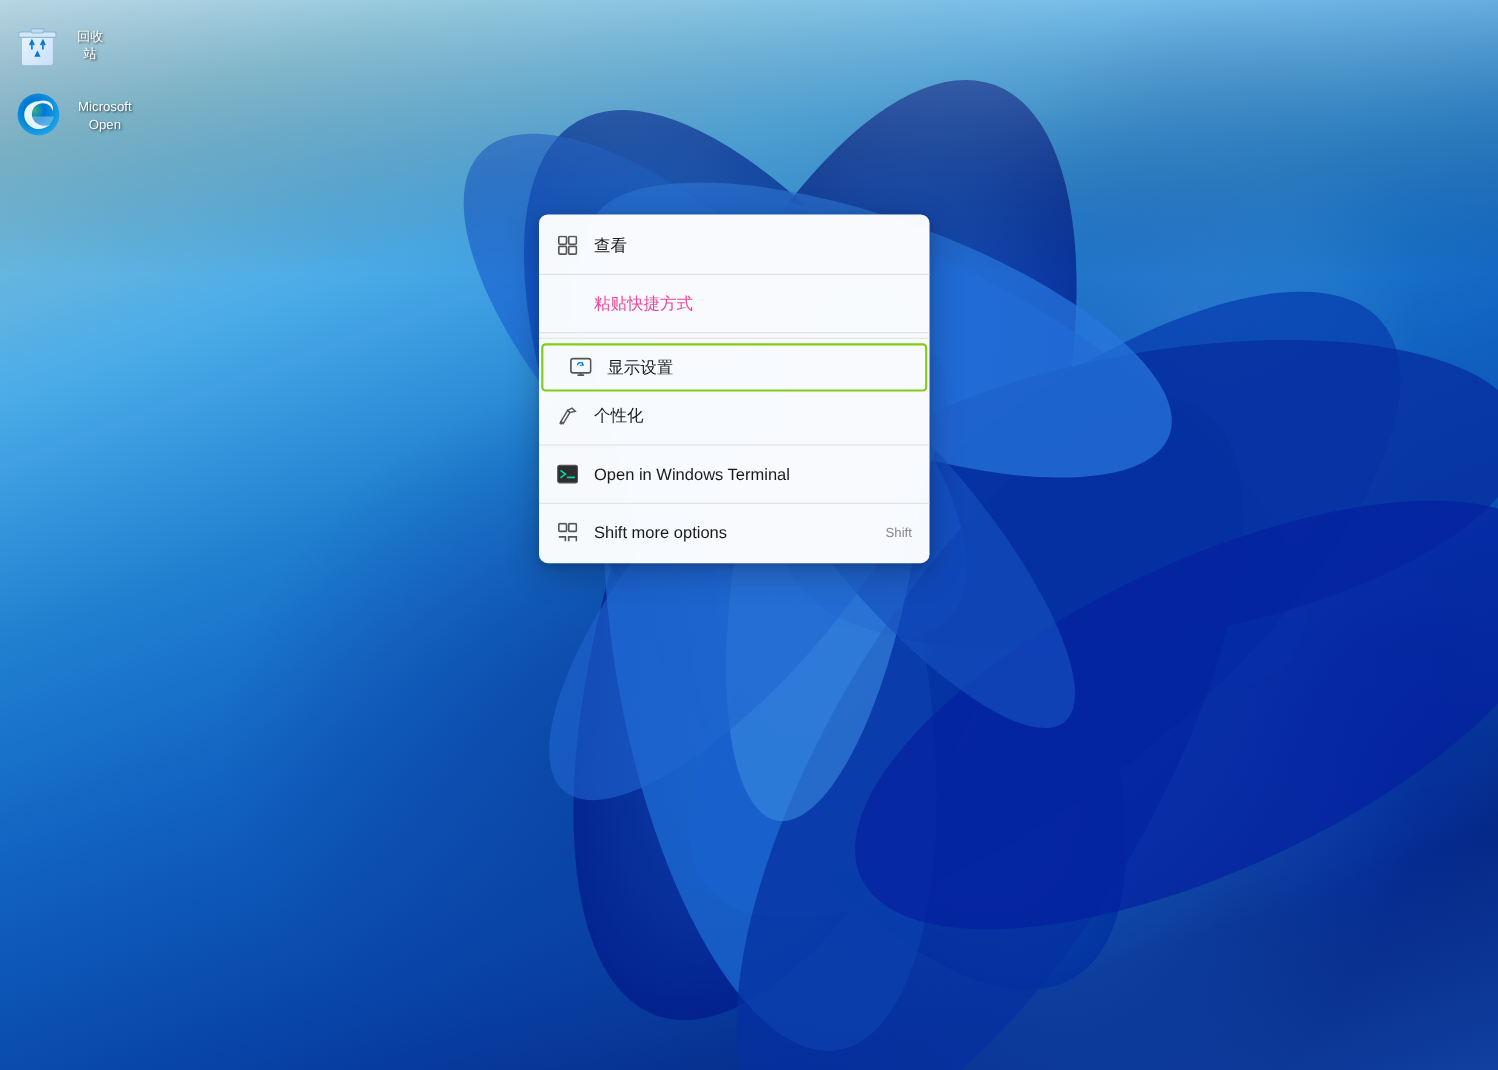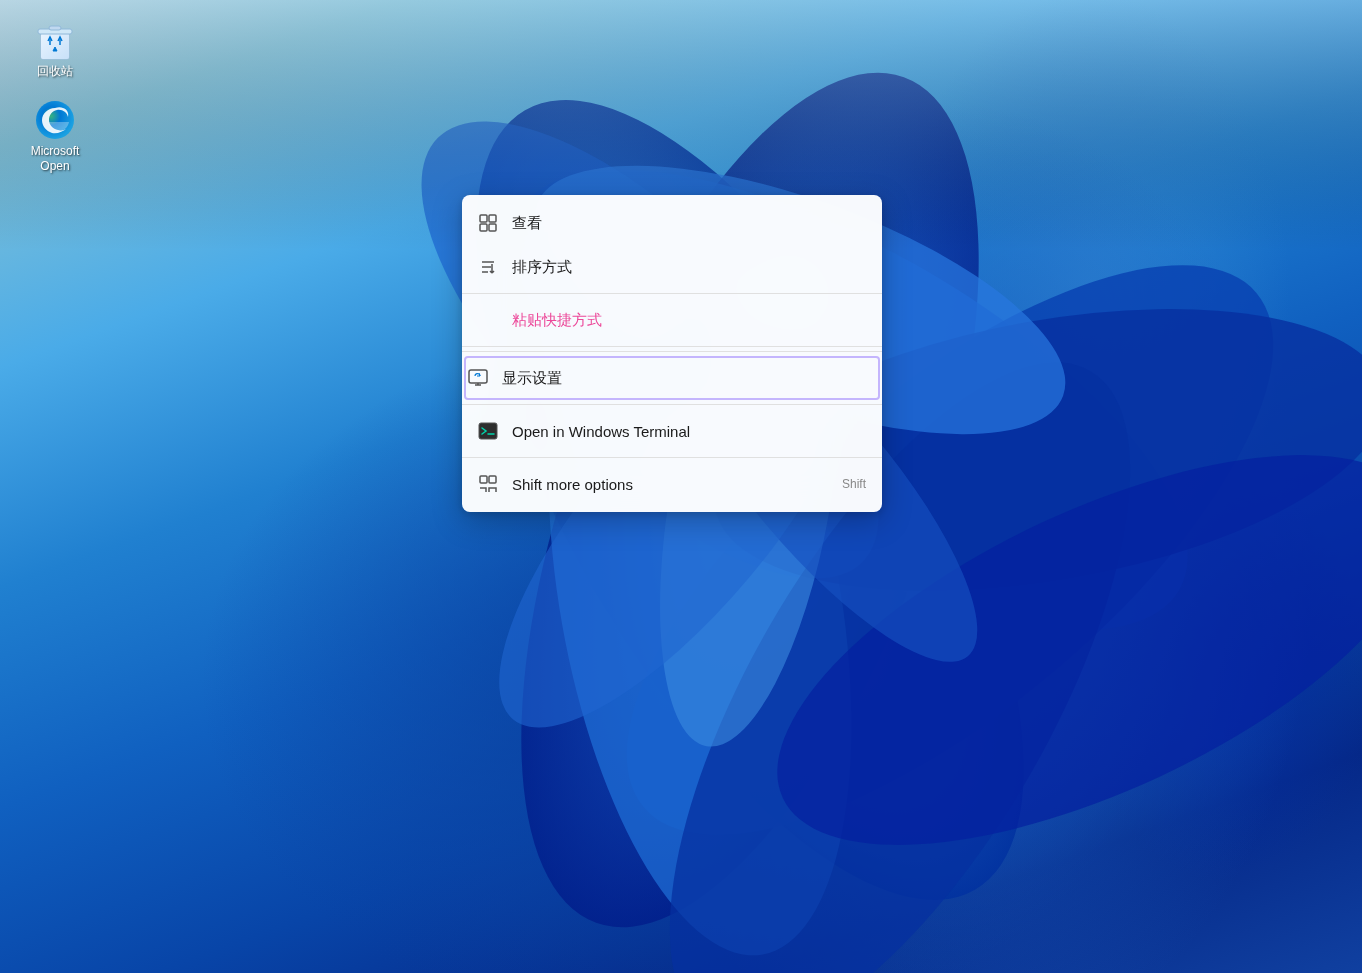--- a/index.html
+++ b/index.html
@@ -37,25 +37,26 @@
     
     .desktop-icons {
       position: absolute;
       top: 0; left: 0;
       padding: 20px 15px;
       z-index: 10;
     }
 
     .desktop-icon {
       display: flex;
-      flex-direction: column;
+      flex-direction: row;
       align-items: center;
       width: 80px;
       margin-bottom: 20px;
       cursor: pointer;
+      gap: 16px;
     }
 
     .icon-img {
       width: 40px;
       height: 40px;
       margin-bottom: 4px;
       display: flex;
       align-items: center;
       justify-content: center;
     }
@@ -65,22 +66,22 @@
       font-size: 12px;
       text-align: center;
       text-shadow: 1px 1px 2px rgba(0,0,0,0.7);
       line-height: 1.3;
     }
 
     
     .context-menu {
       position: absolute;
       top: 195px;
-      left: 462px;
-      width: 420px;
+      left: 490px;
+      width: 355px;
       background: rgba(255,255,255,0.97);
       border-radius: 8px;
       box-shadow: 0 8px 30px rgba(0,0,0,0.25), 0 2px 8px rgba(0,0,0,0.15);
       z-index: 100;
       padding: 6px 0;
       backdrop-filter: blur(20px);
     }
 
     .menu-item {
       display: flex;
@@ -90,24 +91,24 @@
       gap: 14px;
       min-height: 44px;
     }
 
     .menu-item.disabled {
       color: #999;
       cursor: default;
     }
 
     .menu-item.highlighted {
-      border: 2px solid #c4b5fd;
+      border: 2px solid #84cc16;
       border-radius: 4px;
       margin: 0 2px;
-      padding: 8px 2px;
+      padding: 8px 24px;
     }
 
     .menu-divider {
       height: 1px;
       background: #e0e0e0;
       margin: 4px 0;
     }
 
     .menu-icon {
       width: 20px;
@@ -238,31 +239,20 @@
       <svg width="18" height="18" viewBox="0 0 18 18" xmlns="http://www.w3.org/2000/svg">
         <rect x="1" y="1" width="7" height="7" rx="1" fill="none" stroke="#555" stroke-width="1.5"></rect>
         <rect x="10" y="1" width="7" height="7" rx="1" fill="none" stroke="#555" stroke-width="1.5"></rect>
         <rect x="1" y="10" width="7" height="7" rx="1" fill="none" stroke="#555" stroke-width="1.5"></rect>
         <rect x="10" y="10" width="7" height="7" rx="1" fill="none" stroke="#555" stroke-width="1.5"></rect>
       </svg>
     </div>
     <span class="menu-text">查看</span>
   </div>
 
-  <div class="menu-item">
-    <div class="menu-icon">
-      <svg width="18" height="18" viewBox="0 0 18 18" xmlns="http://www.w3.org/2000/svg">
-        <line x1="3" y1="4" x2="15" y2="4" stroke="#555" stroke-width="1.5"></line>
-        <line x1="3" y1="9" x2="12" y2="9" stroke="#555" stroke-width="1.5"></line>
-        <line x1="3" y1="14" x2="9" y2="14" stroke="#555" stroke-width="1.5"></line>
-        <path d="M13 6 L13 15 M13 15 L11 13 M13 15 L15 13" stroke="#555" stroke-width="1.5" fill="none"></path>
-      </svg>
-    </div>
-    <span class="menu-text">排序方式</span>
-  </div>
 
   <div class="menu-divider"></div>
 
   <div class="menu-item disabled">
     <div class="menu-icon"></div>
     <span class="menu-text">粘贴快捷方式</span>
   </div>
 
   <div class="menu-divider"></div>
 
@@ -276,20 +266,30 @@
         <line x1="7" y1="17" x2="13" y2="17" stroke="#555" stroke-width="1.5"></line>
         <line x1="10" y1="15" x2="10" y2="17" stroke="#555" stroke-width="1.5"></line>
 
         <path d="M7 8 C7 6 9 5 11 6 C12 6.5 12 7 12 8" stroke="#0078d4" stroke-width="1.2" fill="none"></path>
         <path d="M11 5 L12 8 L9 8" stroke="#0078d4" stroke-width="1" fill="none"></path>
       </svg>
     </div>
     <span class="menu-text">显示设置</span>
   </div>
 
+  <div class="menu-item">
+    <div class="menu-icon">
+      <svg width="18" height="18" viewBox="0 0 18 18" xmlns="http://www.w3.org/2000/svg">
+        <path d="M3 14 L9 4 L11 6 L5 16 Z" fill="none" stroke="#555" stroke-width="1.3"></path>
+        <path d="M9 4 L13 2 L16 5 L11 6 Z" fill="none" stroke="#555" stroke-width="1.3"></path>
+        <path d="M3 14 Q1 17 4 16" stroke="#555" stroke-width="1.3" fill="none"></path>
+      </svg>
+    </div>
+    <span class="menu-text">个性化</span>
+  </div>
 
   <div class="menu-divider"></div>
 
   <div class="menu-item">
     <div class="menu-icon">
       <svg width="20" height="20" viewBox="0 0 20 20" xmlns="http://www.w3.org/2000/svg">
         <rect x="1" y="2" width="18" height="16" rx="2" fill="#2d2d2d"></rect>
         <rect x="1" y="2" width="18" height="16" rx="2" fill="none" stroke="#555" stroke-width="1"></rect>
         <path d="M4 7 L8 10 L4 13" stroke="#00d4aa" stroke-width="1.5" fill="none" stroke-linecap="round"></path>
         <line x1="10" y1="13" x2="16" y2="13" stroke="#00d4aa" stroke-width="1.5" stroke-linecap="round"></line>

